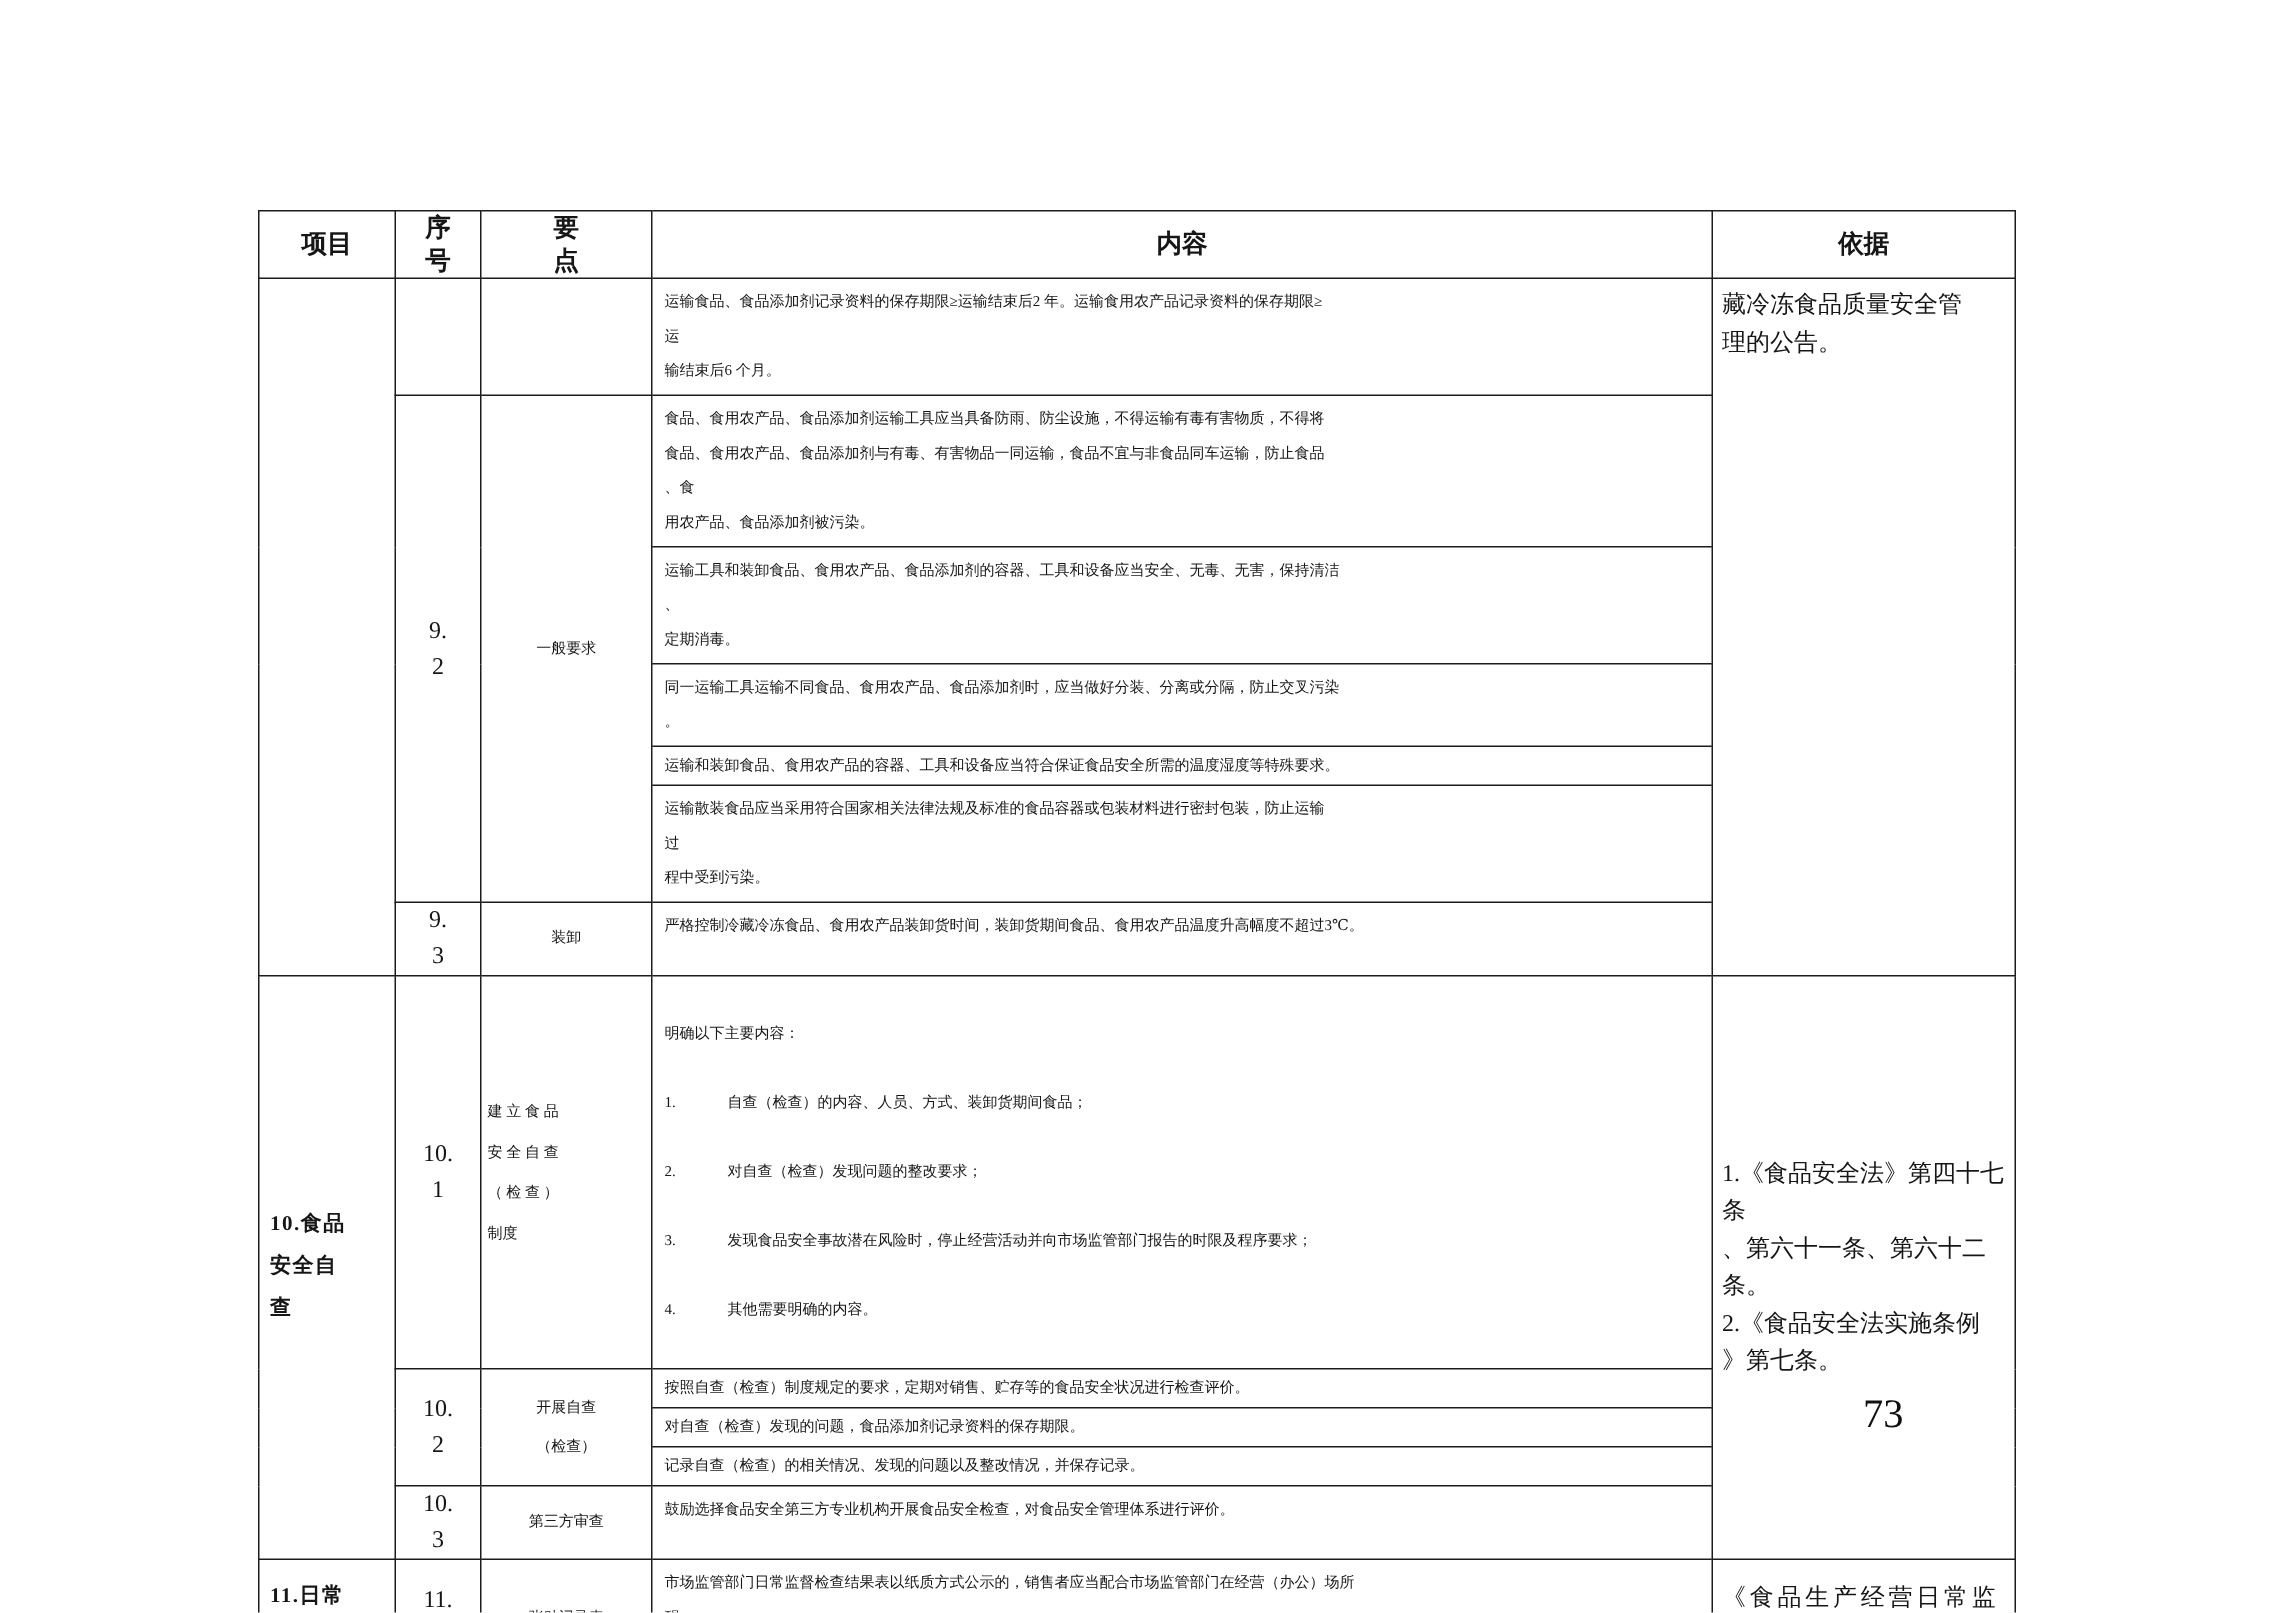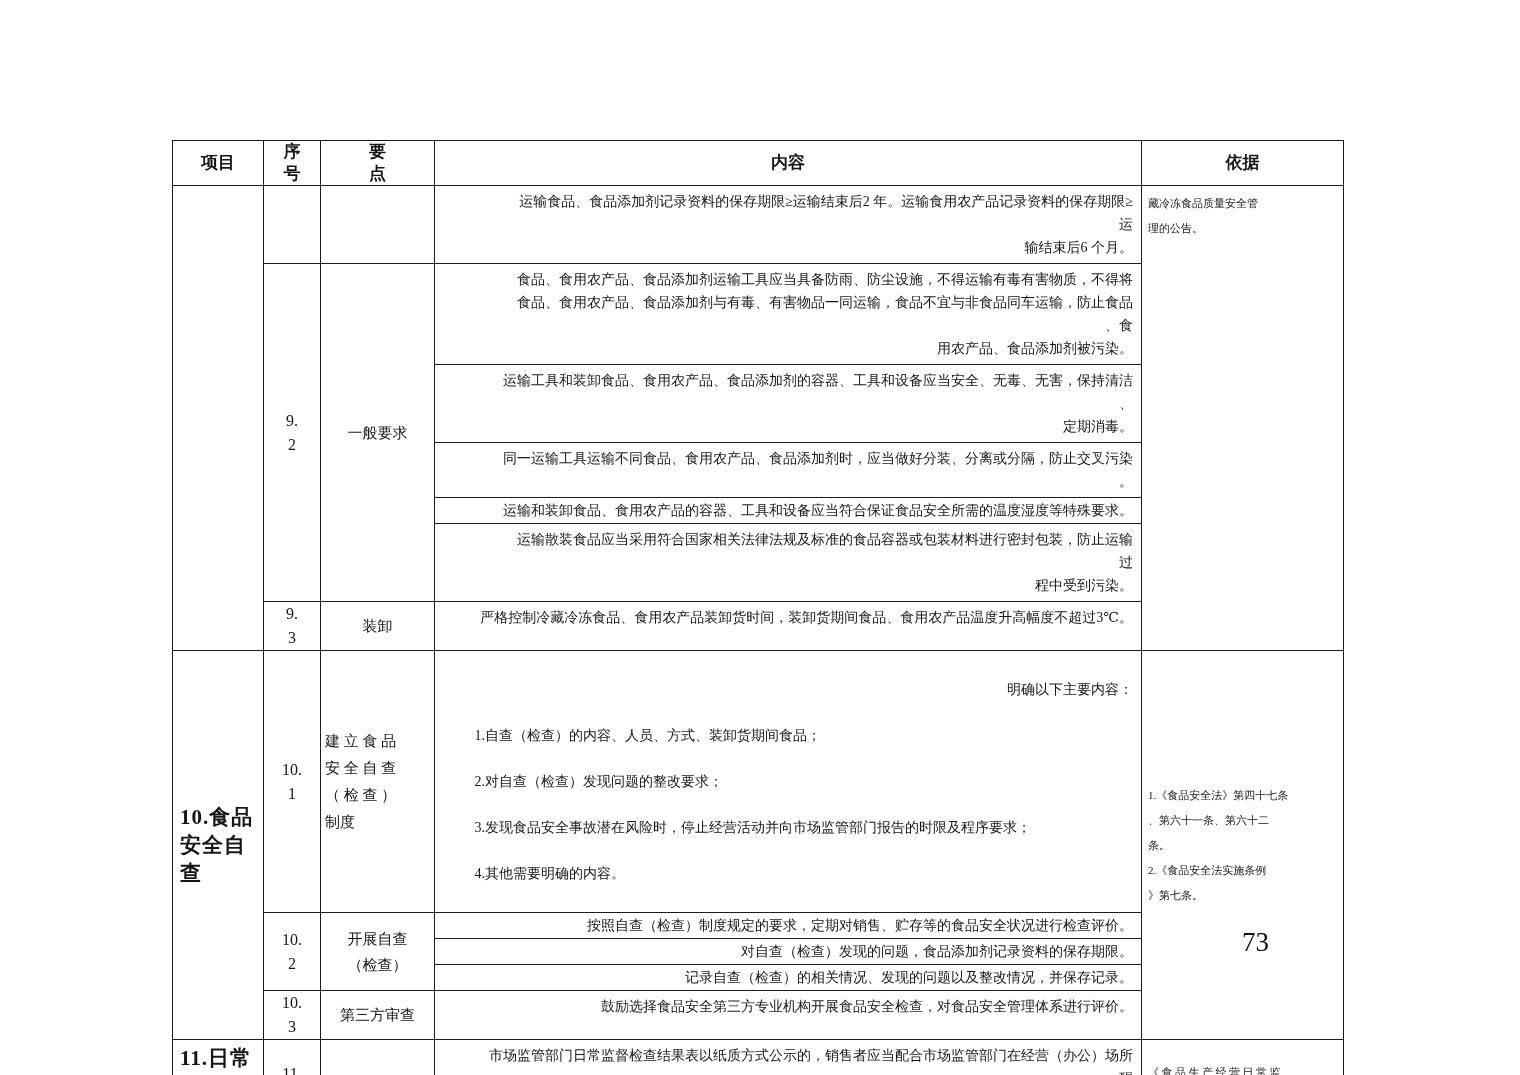--- a/index.html
+++ b/index.html
@@ -30,56 +30,56 @@
     white-space: pre-line;
   }
   td.seq {
     font-size: 16px;
     line-height: 24px;
     text-align: center;
     vertical-align: middle;
     white-space: pre-line;
   }
   td.point {
-    font-size: 15px;
+    font-size: 10px;
     line-height: 26px;
     text-align: center;
     vertical-align: middle;
     white-space: pre-line;
     padding: 2px 6px;
   }
   td.point-justify {
     text-align: left;
     padding: 4px 4px;
     line-height: 27px;
   }
   td.content {
-    font-size: 14px;
+    font-size: 10px;
     line-height: 23px;
-    text-align: right;
+    text-align: left;
     vertical-align: top;
     white-space: pre-line;
     padding: 4px 8px;
     margin-left: 48px;
   }
   td.content-tight {
     line-height: 21px;
     padding: 2px 8px;
   }
   td.project {
     font-weight: bold;
-    font-size: 21px;
+    font-size: 14px;
     line-height: 28px;
     vertical-align: middle;
     white-space: pre-line;
     padding: 4px 7px;
     letter-spacing: 1px;
   }
   td.basis {
-    font-size: 11px;
+    font-size: 16px;
     line-height: 25px;
     white-space: pre-line;
     padding: 5px 6px;
     text-align: left;
   }
   td.basis-top { vertical-align: top; }
   td.basis-mid { vertical-align: middle; }
   td.spaced { letter-spacing: 2.5px; line-height: 27px; }
   .li { display: flex; white-space: normal; }
   .li .num { flex: none; width: 42px; }

